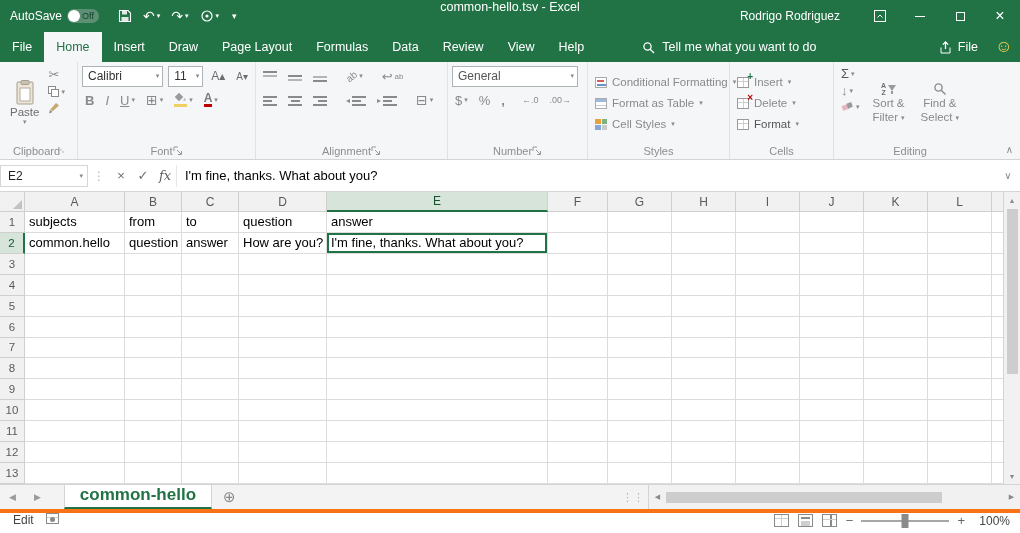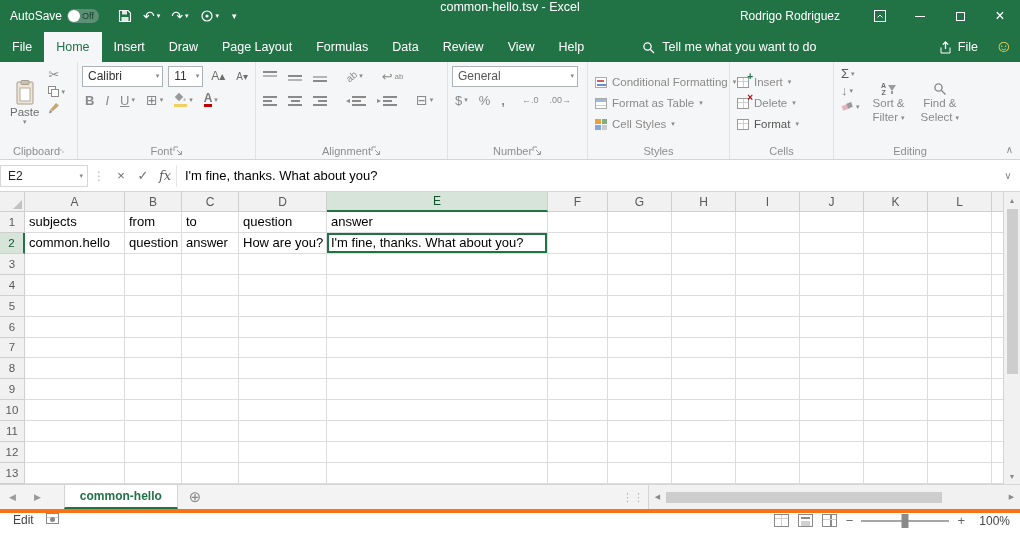--- a/index.html
+++ b/index.html
@@ -98,21 +98,21 @@
 .cell.selcell{box-shadow:inset 0 0 0 2px #217346;position:relative;z-index:2}
 .cellf{flex:1;border-bottom:1px solid #dcdcdc}
 .vsb{flex:0 0 17px;background:#f1f1f1;border-left:1px solid #d4d4d4;display:flex;flex-direction:column;align-items:center}
 .vsb-a{height:16px;width:100%;display:flex;align-items:center;justify-content:center;color:#8a8a8a;font-size:7px}
 .vsb-thumb{width:11px;height:165px;background:#cdcdcd;margin-top:1px}
 .vsb-sp{flex:1}
 
 
 .sheetbar{height:25px;flex:0 0 25px;background:#f3f3f3;border-top:1px solid #d4d4d4;display:flex;align-items:stretch}
 .tabnav{display:flex;align-items:center;color:#9a9a9a;font-size:9px;padding:0 9px}
-.sheet-tab{display:flex;align-items:center;background:#fff;color:#217346;font-weight:bold;font-size:12px;padding:0 15px;border-left:1px solid #d4d4d4;border-right:1px solid #d4d4d4;border-bottom:2px solid #217346;margin-left:14px}
+.sheet-tab{display:flex;background:#fff;color:#217346;font-weight:bold;font-size:17px;padding:0 15px;border-left:1px solid #d4d4d4;border-right:1px solid #d4d4d4;border-bottom:2px solid #217346;margin-left:14px}
 .newsheet{display:flex;align-items:center;color:#8a8a8a;font-size:15px;padding:0 11px}
 .sb-spacer{flex:1}
 .sb-dots{display:flex;align-items:center;color:#b0b0b0;font-size:11px;padding:0 4px}
 .hsb{display:flex;align-items:center;width:372px;background:#f1f1f1;border-left:1px solid #d4d4d4}
 .hsb-a{width:17px;display:flex;align-items:center;justify-content:center;color:#8a8a8a;font-size:7px}
 .hsb-track{flex:1;height:100%;display:flex;align-items:center}
 .hsb-thumb{height:11px;width:82%;background:#cdcdcd}
 
 
 .statusbar{height:24px;flex:0 0 24px;background:#fff;border-top:4px solid #f97316;display:flex;align-items:flex-start}

